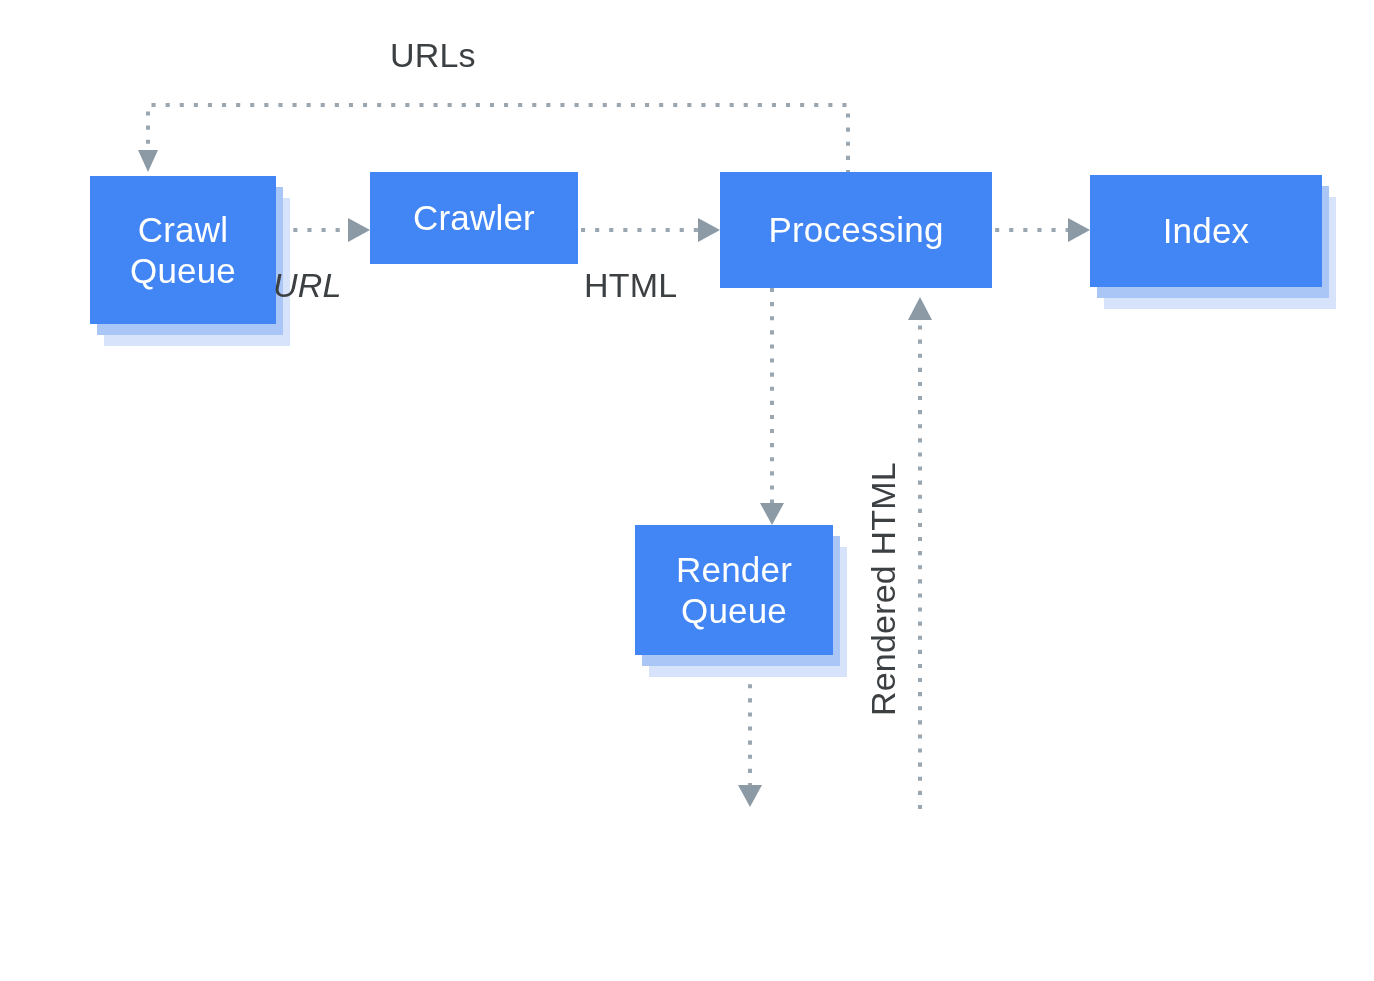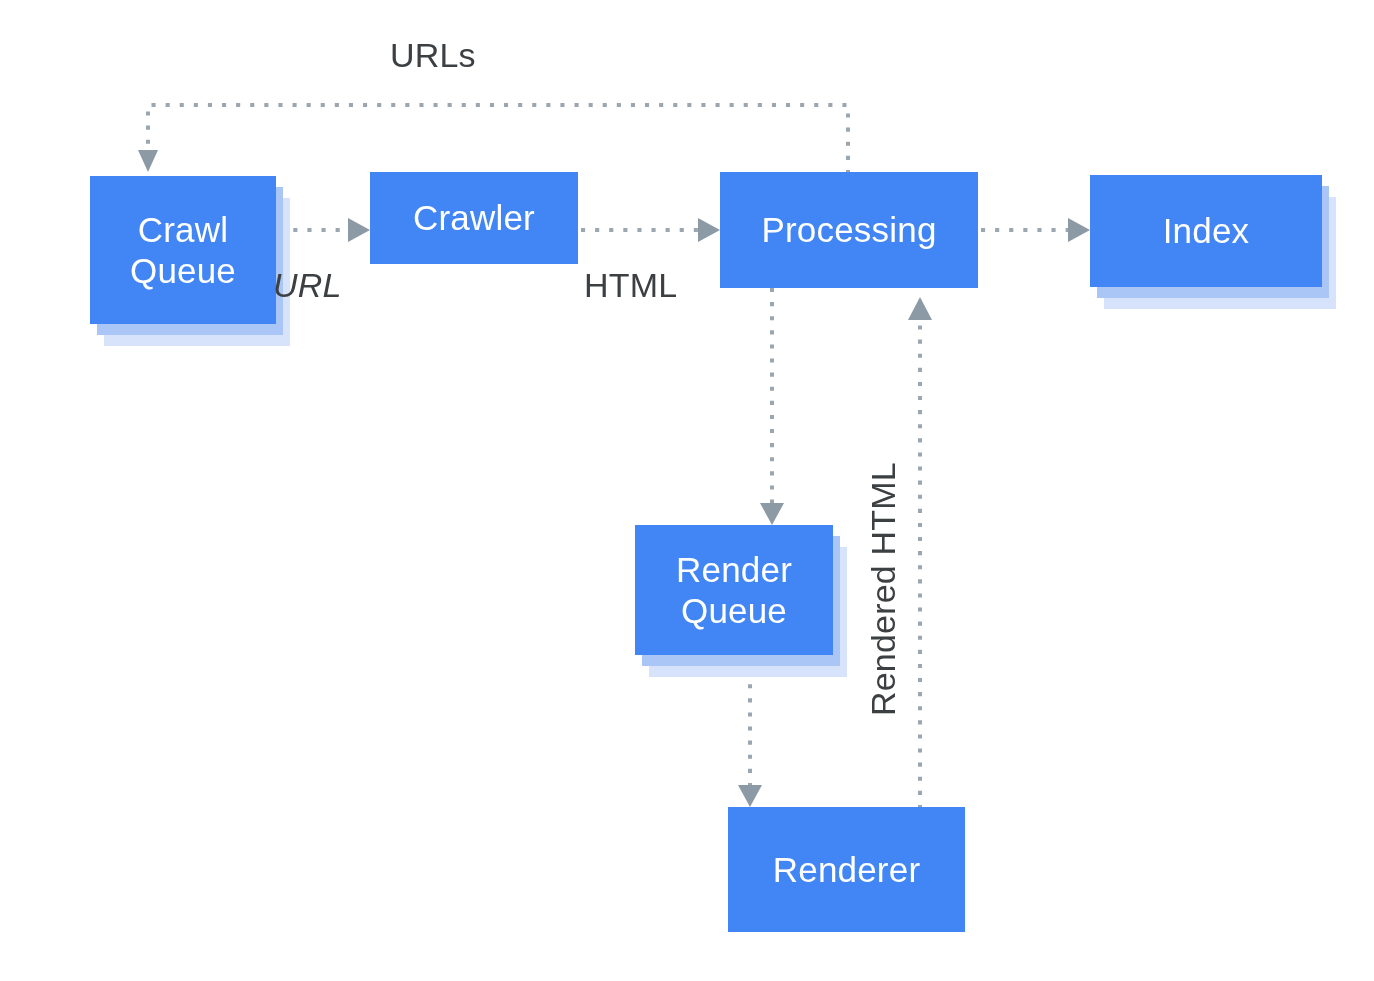--- a/index.html
+++ b/index.html
@@ -125,21 +125,21 @@
 Queue</span>
     </div>
   </div>
 
   <div class="node" style="left:370px; top:172px; width:208px; height:92px;">
     <div class="face">
       <span class="label">Crawler</span>
     </div>
   </div>
 
-  <div class="node" style="left:720px; top:172px; width:258px; height:116px;">
+  <div class="node" style="left:720px; top:172px; width:258px; height:116px;padding-left:14px;">
     <div class="face">
       <span class="label">Processing</span>
     </div>
   </div>
 
   <div class="node" style="left:1090px; top:175px; width:232px; height:112px;">
     <div class="shadow2"></div>
     <div class="shadow1"></div>
     <div class="face">
       <span class="label">Index</span>
@@ -148,25 +148,20 @@
 
   <div class="node" style="left:635px; top:525px; width:198px; height:130px;border-radius:18px;">
     <div class="shadow2"></div>
     <div class="shadow1"></div>
     <div class="face">
       <span class="label">Render
 Queue</span>
     </div>
   </div>
 
-  <div class="node" style="left:728px; top:807px; width:237px; height:125px;">
-    <div class="face">
-      <span class="label">Renderer</span>
-    </div>
-  </div>
 
   <div class="edge-label" style="left:390px; top:36px;text-align:right;">URLs</div>
 
   <div class="edge-label" style="left:273px; top:266px;font-style:italic;">URL</div>
 
   <div class="edge-label" style="left:584px; top:266px;">HTML</div>
 
   <div class="edge-label vertical" style="left:864px; top:716px;">Rendered HTML</div>
 
 </div>

